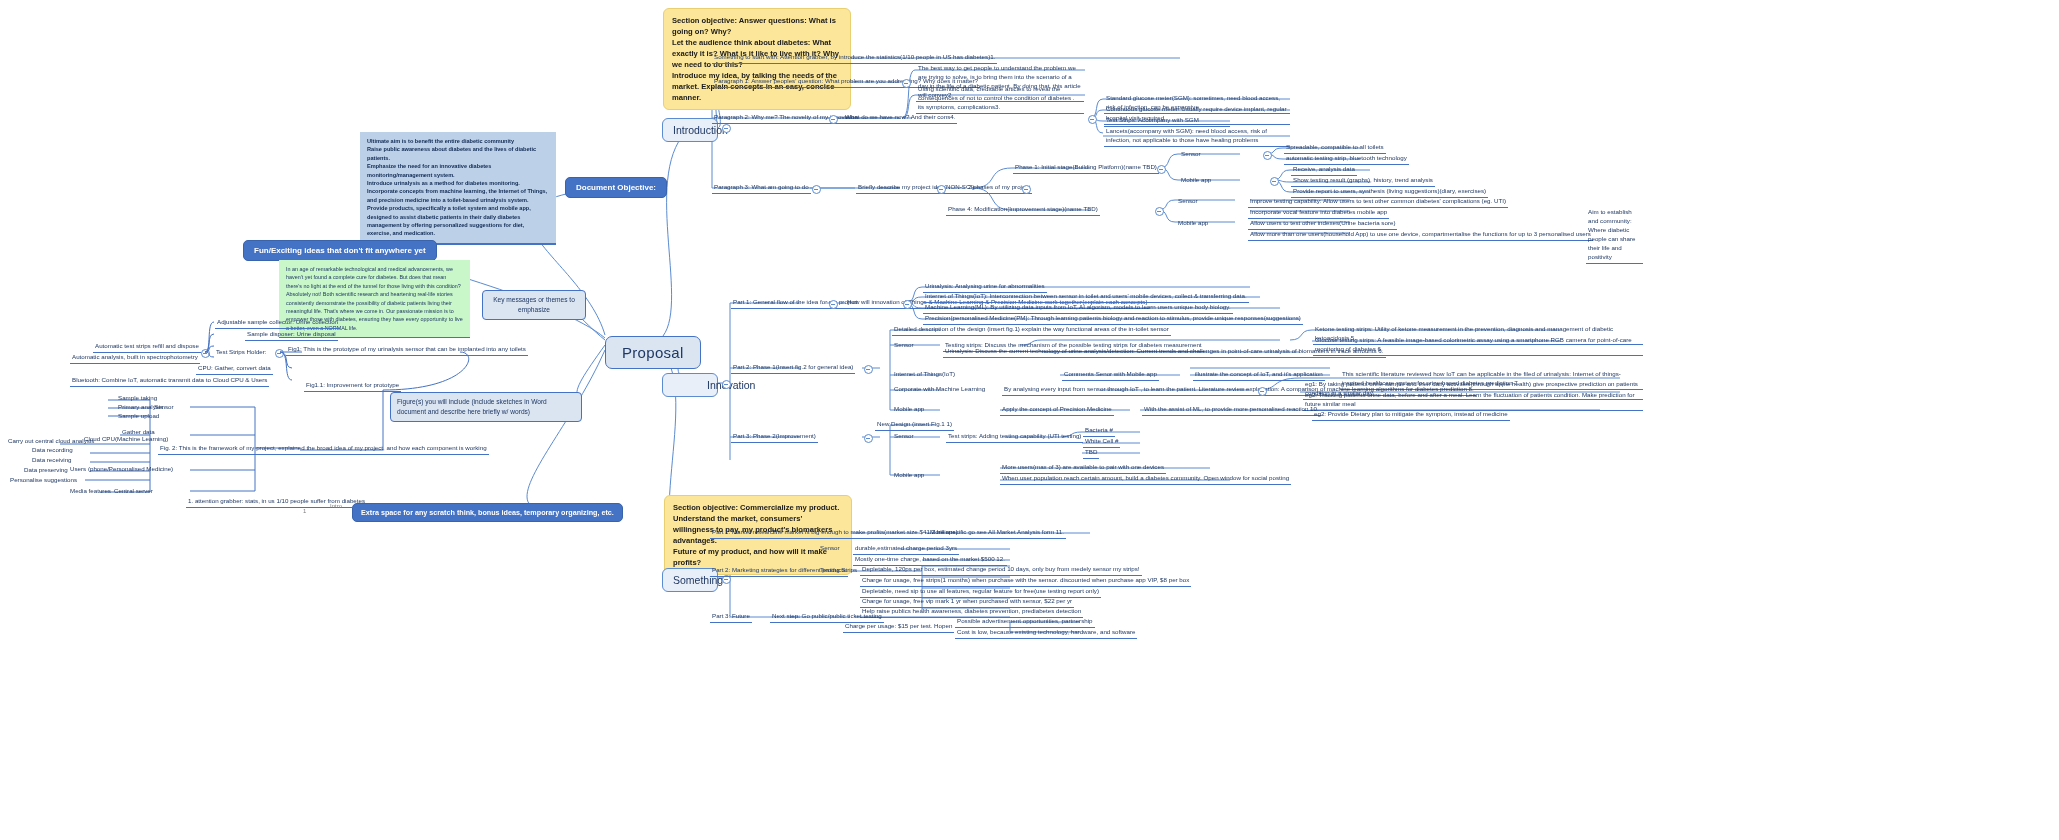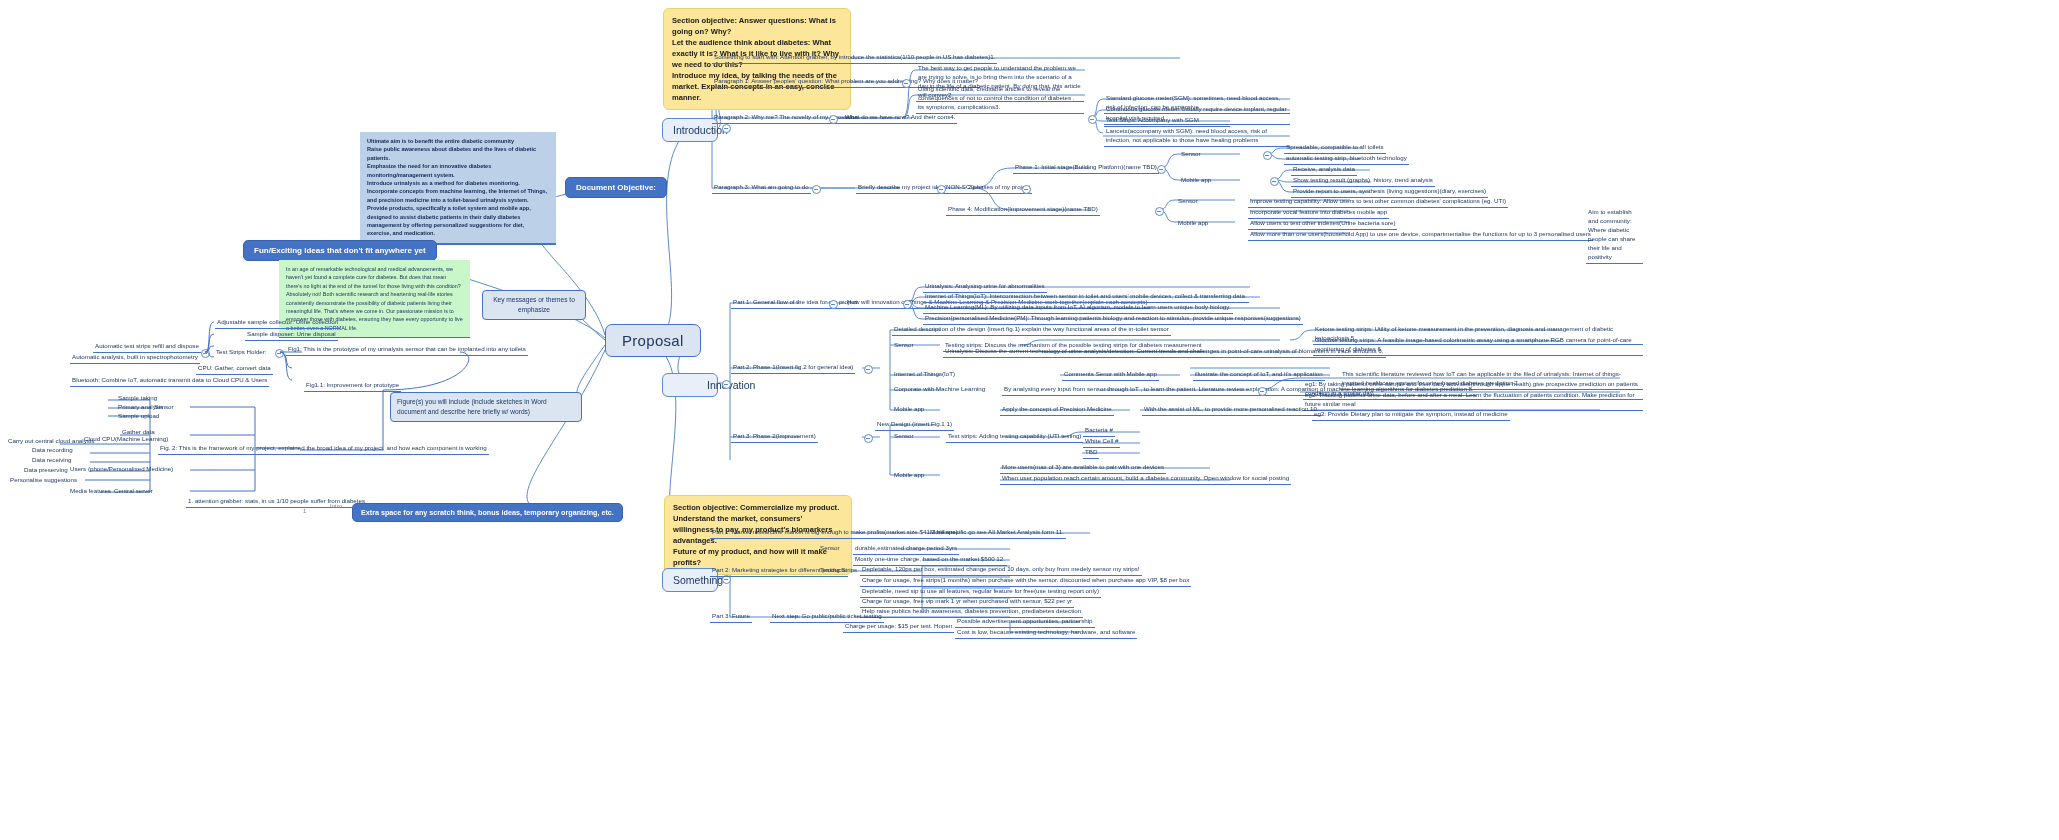--- a/index.html
+++ b/index.html
@@ -226,21 +226,21 @@
   <div class="node note-yellow" style="left:663px;top:8px;width:188px;">
     <span style="white-space:pre-line;">Section objective: Answer questions: What is going on? Why?
 Let the audience think about diabetes: What exactly it is? What is it like to live with it? Why we need to do this?
 Introduce my idea, by talking the needs of the market. Explain concepts in an easy, concise manner.</span>
   </div>
   <div class="node note-yellow" style="left:664px;top:495px;width:188px;">
     <span style="white-space:pre-line;">Section objective: Commercialize my product. Understand the market, consumers' willingness to pay, my product's biomarkers advantages.
 Future of my product, and how will it make profits?</span>
   </div>
 
-  <div class="node central" style="left:605px;top:324px;text-align:center;">Proposal</div>
+  <div class="node central" style="left:605px;top:336px;text-align:center;">Proposal</div>
 
   <div class="node pill-blue" style="left:565px;top:177px;">Document Objective:</div>
   <div class="node note-blue" style="left:360px;top:132px;width:196px;">
     <span style="white-space:pre-line;">Ultimate aim is to benefit the entire diabetic community
 Raise public awareness about diabetes and the lives of diabetic patients.
 Emphasize the need for an innovative diabetes monitoring/management system.
 Introduce urinalysis as a method for diabetes monitoring.
 Incorporate concepts from machine learning, the Internet of Things, and precision medicine into a toilet-based urinalysis system.
 Provide products, specifically a toilet system and mobile app, designed to assist diabetic patients in their daily diabetes management by offering personalized suggestions for diet, exercise, and medication.</span>
   </div>

